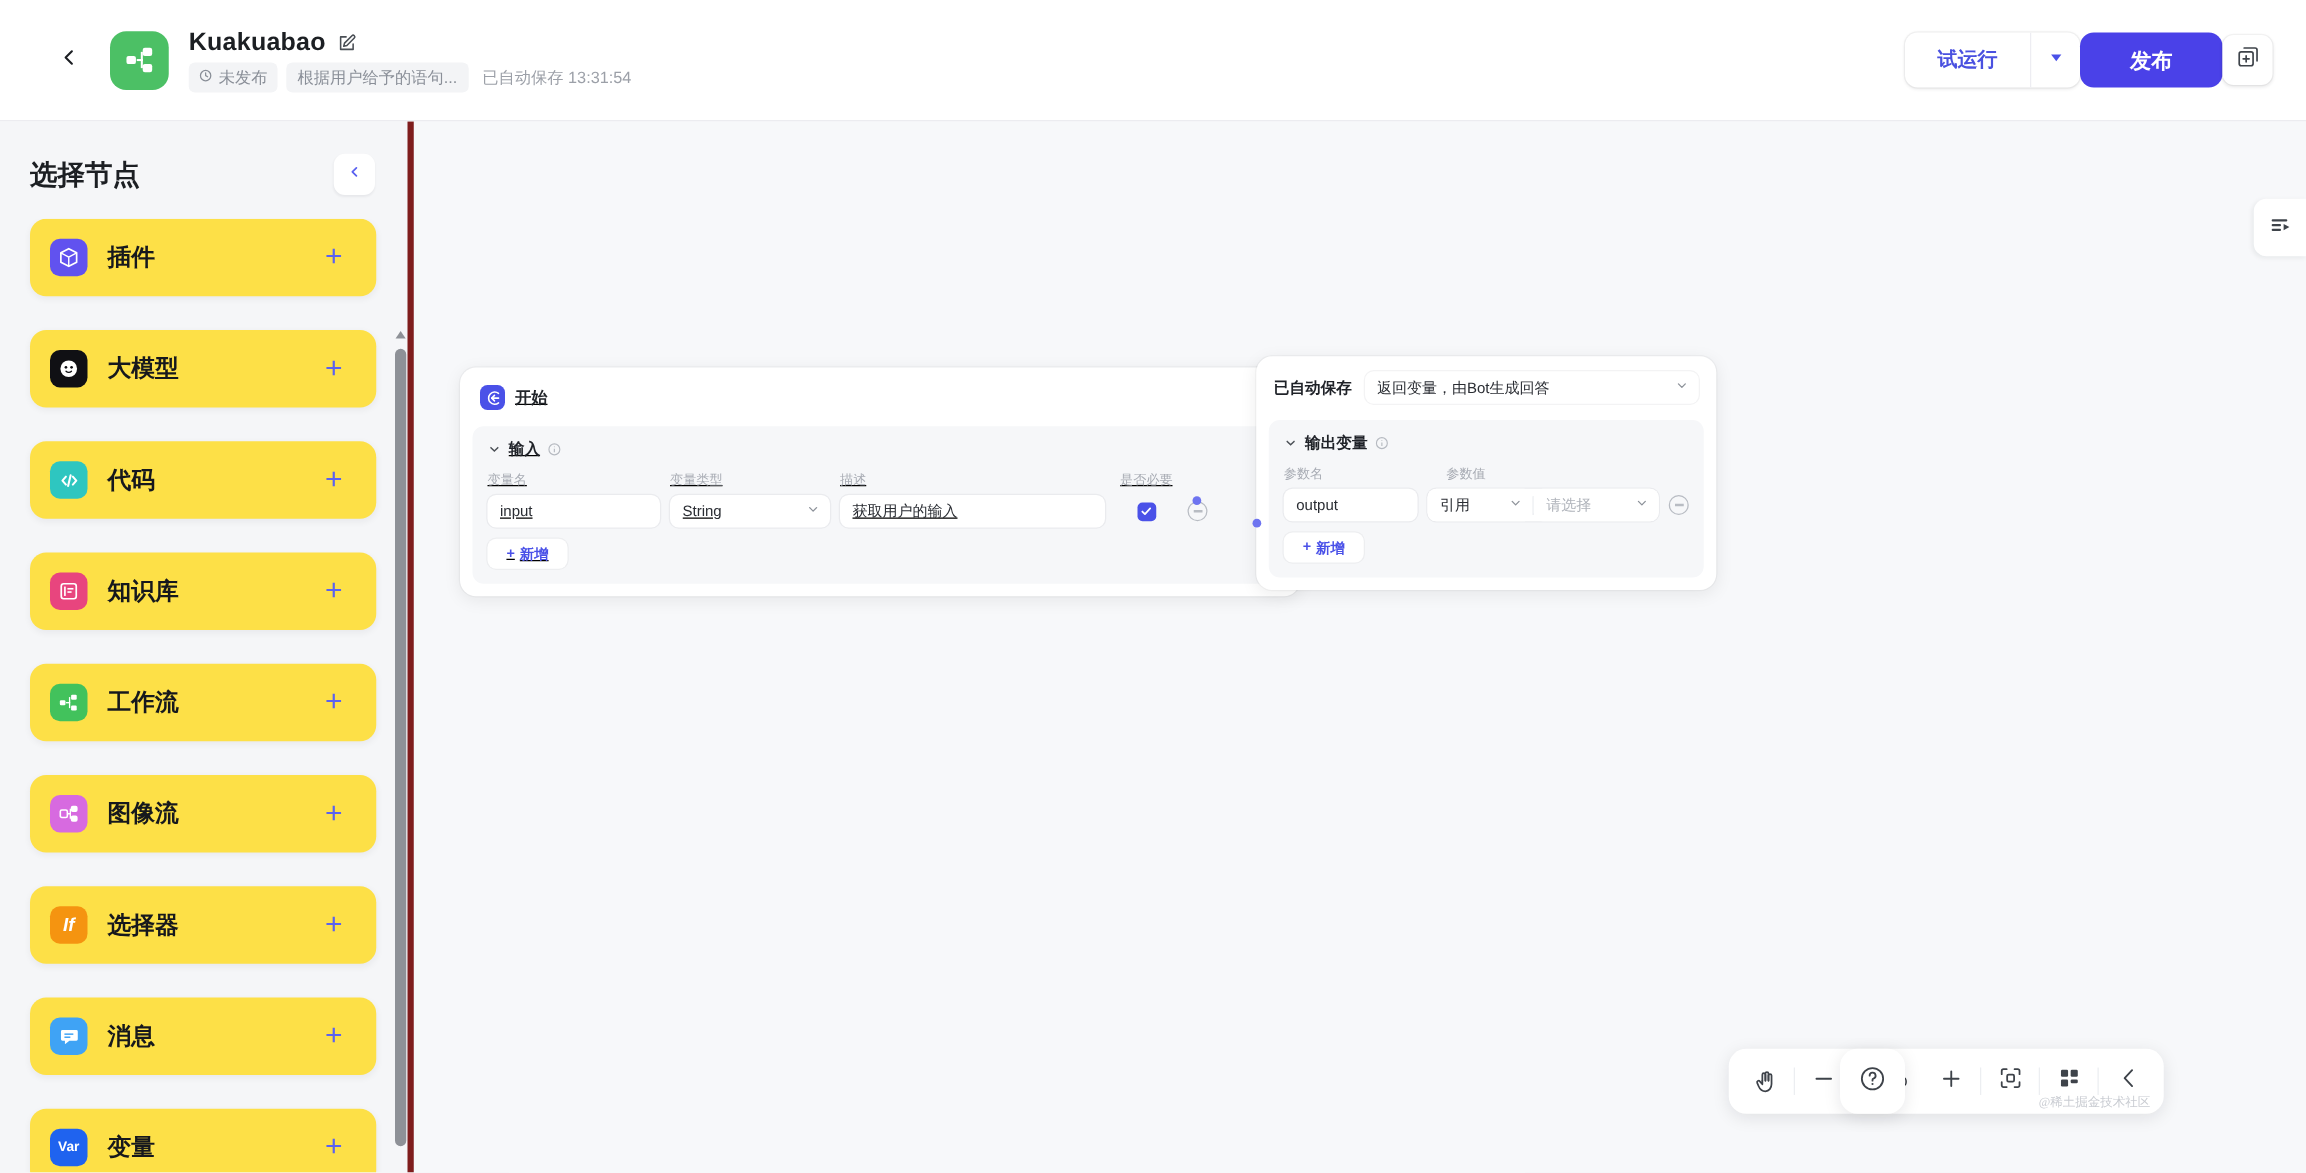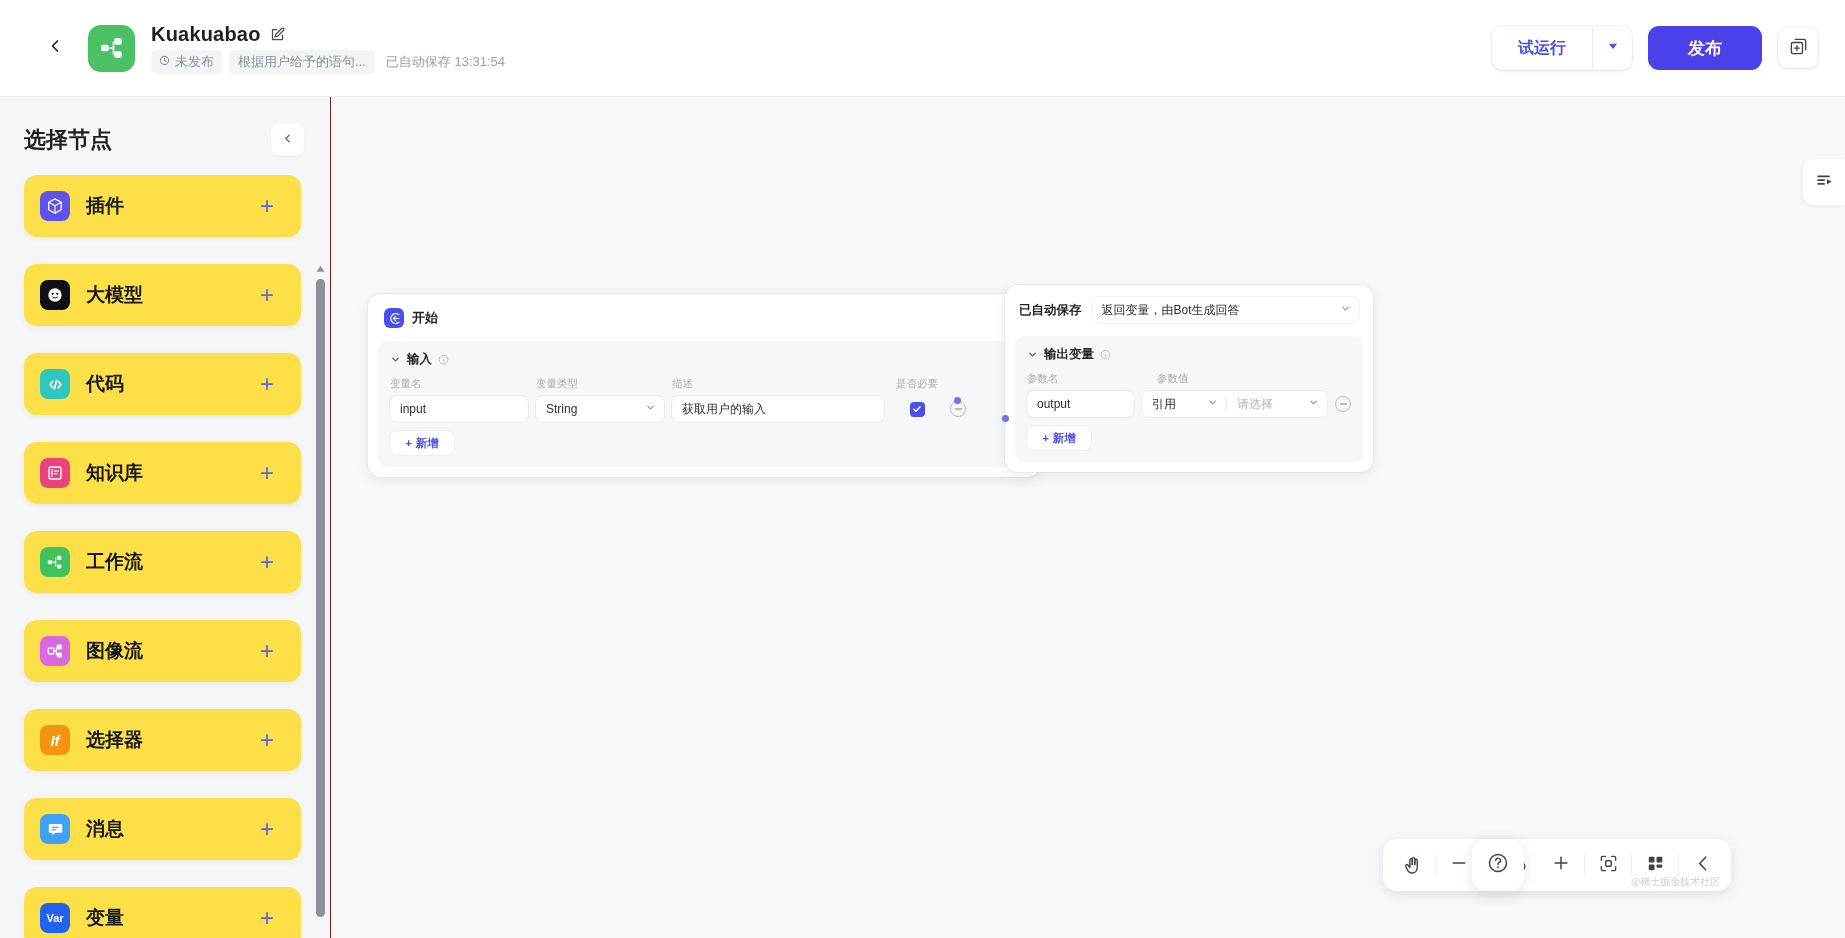--- a/index.html
+++ b/index.html
@@ -39,21 +39,21 @@
     background: #f3f4f6; border-radius: 5px; padding: 3px 8px; color: #8a8f98;
     white-space: nowrap;
   }
   .meta-desc {
     background: #f3f4f6; border-radius: 5px; padding: 3px 9px; color: #8a8f98;
     max-width: 180px; overflow: hidden; text-overflow: ellipsis; white-space: nowrap;
   }
   .meta-saved { color: #9ca0a8; padding-left: 4px; white-space: nowrap; }
 
   .header-right {
-    margin-left: auto; margin-right: 27px; display: flex; align-items: center; gap: 16px;
+    margin-left: auto; margin-right: 27px; display: flex; align-items: center; 
   }
   .trial-group {
     display: flex; align-items: stretch; height: 44px;
     background: #ffffff; border-radius: 10px; overflow: hidden;
     box-shadow: 0 1px 3px rgba(20,22,30,.10), 0 0 0 1px rgba(20,22,30,.04);
   }
   .trial-btn {
     display: flex; align-items: center; justify-content: center;
     padding: 0 26px; font-size: 16px; font-weight: 700; color: #4a51e0; cursor: pointer;
   }
@@ -68,21 +68,21 @@
   }
   .icon-btn-sq {
     width: 40px; height: 40px; border-radius: 9px; background: #fff;
     display: flex; align-items: center; justify-content: center; cursor: pointer;
     box-shadow: 0 1px 3px rgba(20,22,30,.10), 0 0 0 1px rgba(20,22,30,.04);
   }
 
   
   .sidebar {
     position: absolute; top: 97px; left: 0; width: 331px; height: 841px;
-    background: #f5f6f8; border-right: 1px solid #7f1d1d;
+    background: #f5f6f8; border-right: 5px solid #7f1d1d;
     z-index: 20;
   }
   .sidebar-head {
     display: flex; align-items: center; padding: 26px 26px 10px 24px;
   }
   .sidebar-title { font-size: 22px; font-weight: 700; color: #1c1f23; }
   .collapse-btn {
     margin-left: auto; width: 33px; height: 33px; border-radius: 9px; background: #fff;
     display: flex; align-items: center; justify-content: center; cursor: pointer;
     box-shadow: 0 1px 2px rgba(20,22,30,.06);
@@ -130,21 +130,21 @@
     background: #fff; border-radius: 10px 0 0 10px;
     display: flex; align-items: center; justify-content: center; cursor: pointer;
     box-shadow: -1px 1px 4px rgba(20,22,30,.07);
   }
 
   
   .flow-node {
     position: absolute; background: #fff; border-radius: 13px;
     box-shadow: 0 3px 14px rgba(20,22,30,.08), 0 0 0 1px rgba(20,22,30,.035);
   }
-  #node-start { left: 37px; top: 197px; width: 672px; }
+  #node-start { left: 37px; top: 197px; width: 672px; text-decoration: underline; }
   #node-end   { left: 674px; top: 188px; width: 368px; }
 
   .node-head { padding: 14px 16px 0 16px; }
   .node-head-row { display: flex; align-items: center; gap: 8px; }
   .node-badge {
     width: 20px; height: 20px; border-radius: 6px; background: #4a51e8;
     display: flex; align-items: center; justify-content: center; flex: 0 0 auto;
   }
   .node-title { font-size: 13px; font-weight: 600; color: #22252a; }
   .node-desc { margin-top: 8px; font-size: 12px; color: #9aa0a8; line-height: 1.4; }

